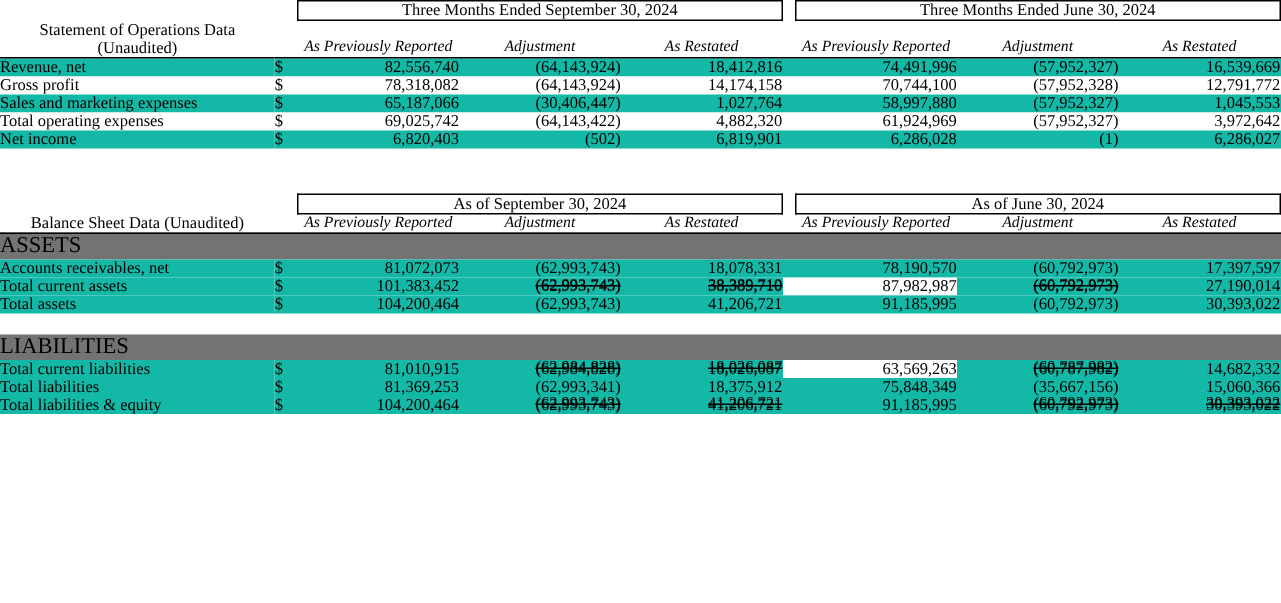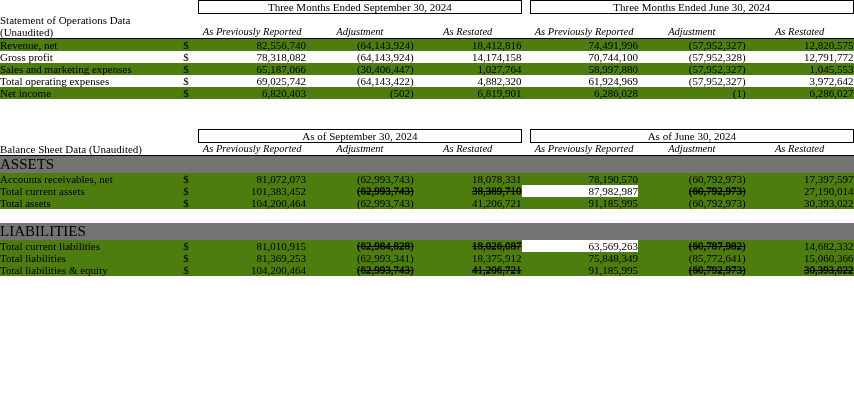--- a/index.html
+++ b/index.html
@@ -52,20 +52,21 @@
     font-size: 10.5px;
     padding: 2px 6px 3px 0;
     line-height: 1.12;
     font-style: italic;
   }
   .sec-title {
     font-weight: bold;
     font-size: 11px;
     line-height: 1.12;
     padding-bottom: 2px;
+    text-align: center;
   }
   .hdr-row td {
     border-bottom: 1px solid #000;
   }
   .lbl {
     text-align: left;
     font-size: 11px;
     padding: 1px 2px 1px 2px;
     white-space: nowrap;
   }
@@ -73,21 +74,21 @@
     text-align: left;
     font-size: 11px;
     padding: 1px 0 1px 2px;
   }
   .num {
     text-align: right;
     font-size: 11px;
     padding: 1px 6px 1px 0;
     white-space: nowrap;
   }
-  .shade-blue { background: #4d7c0f; margin-top: 42px; }
+  .shade-blue { background: #14b8a6; margin-top: 42px; }
   .shade-white { background: #ffffff; }
   .sec-band td {
     background: #737373;
     font-weight: bold;
     font-size: 15px;
     padding: 1px 2px;
     height: 15px;
   }
   .spacer-row td { height: 14px; }
   .tall-spacer td { height: 30px; }
@@ -147,21 +148,21 @@
 
     <tr class="shade-blue">
       <td class="lbl">Revenue, net</td>
       <td class="dol">$</td>
       <td class="num">82,556,740</td>
       <td class="num">(64,143,924)</td>
       <td class="num">18,412,816</td>
       <td></td>
       <td class="num">74,491,996</td>
       <td class="num">(57,952,327)</td>
-      <td class="num">12,820,575</td>
+      <td class="num">16,539,669</td>
     </tr>
 
     <tr class="shade-white">
       <td class="lbl">Gross profit</td>
       <td class="dol">$</td>
       <td class="num">78,318,082</td>
       <td class="num">(64,143,924)</td>
       <td class="num">14,174,158</td>
       <td></td>
       <td class="num">70,744,100</td>
@@ -337,21 +338,21 @@
     </tr>
 
     <tr class="shade-blue">
       <td class="lbl">Total liabilities</td>
       <td class="dol">$</td>
       <td class="num">81,369,253</td>
       <td class="num">(62,993,341)</td>
       <td class="num">18,375,912</td>
       <td></td>
       <td class="num">75,848,349</td>
-      <td class="num">(85,772,641)</td>
+      <td class="num">(35,667,156)</td>
       <td class="num">15,060,366</td>
     </tr>
 
     <tr class="shade-blue">
       <td class="lbl">Total liabilities &amp; equity</td>
       <td class="dol">$</td>
       <td class="num">104,200,464</td>
       <td class="num">
         <span class="stacked">
           <span class="under">(62,993,743)</span>

